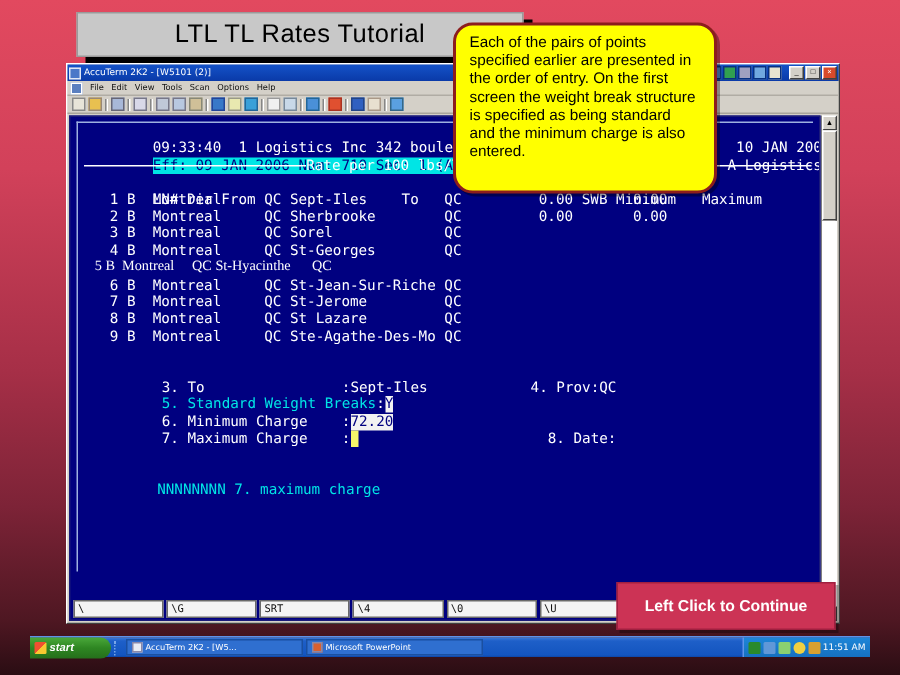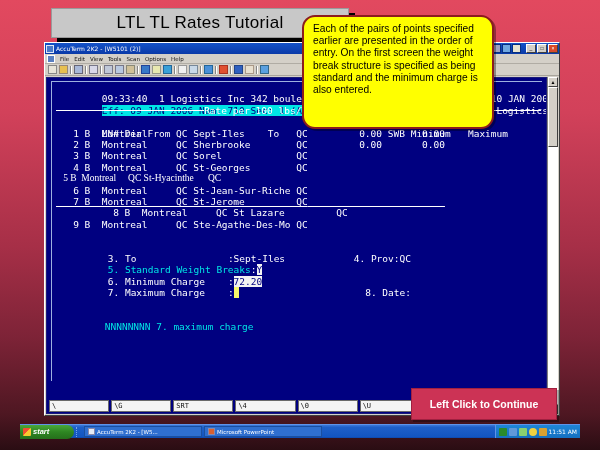--- a/index.html
+++ b/index.html
@@ -94,21 +94,21 @@
   }
   .rule-line{flex:1 1 auto;border-top:1px solid #ffffff;height:0;}
   .frame-top{
     position:absolute;left:4px;right:4px;top:3px;height:0;border-top:1px solid #9db0e0;
   }
   .frame-left{
     position:absolute;left:4px;top:3px;bottom:32px;width:0;border-left:1px solid #9db0e0;
   }
   
   #callout{
-    position:absolute; left:302px; top:15px; width:192px; height:114px;
+    position:absolute; left:302px; top:15px; width:176px; height:114px;
     background:#ffff00; border:2px solid #8c1d1d; border-radius:13px;
     padding:6px 9px; color:#000;
     font-family:"Liberation Sans", sans-serif;
     font-size:10.2px; line-height:12.2px;
     box-shadow:2px 2px 0 rgba(0,0,0,.35);
   }
   
   #fkeybar{
     position:absolute;left:0;right:0;bottom:0;height:14px;
     display:flex;gap:2px;padding:1px 2px;
@@ -266,22 +266,22 @@
         <span>LN#</span><span> </span><span>Dir</span><span> </span><span>From</span><span>                 </span><span>To</span><span>                   </span><span>SWB</span><span> </span><span>Minimum</span><span>   </span><span>Maximum</span>
       </div>
 
       <div id="rows-host">
           <div class="trow" style="padding-left: 3px;"><span>   1 B  Montreal     QC Sept-Iles         QC</span><span>         0.00       0.00</span></div>
           <div class="trow" style="padding-left: 3px;"><span>   2 B  Montreal     QC Sherbrooke        QC</span><span>         0.00       0.00</span></div>
           <div class="trow" style="padding-left: 3px;"><span>   3 B  Montreal     QC Sorel             QC</span><span>                        </span></div>
           <div class="trow" style="padding-left: 3px;"><span>   4 B  Montreal     QC St-Georges        QC</span><span>                        </span></div>
           <div class="trow" style="padding-left: 3px; font-family: Liberation Serif, serif;"><span>   5 B  Montreal     QC St-Hyacinthe      QC</span><span>                        </span></div>
           <div class="trow" style="padding-left: 3px;"><span>   6 B  Montreal     QC St-Jean-Sur-Riche QC</span><span>                        </span></div>
-          <div class="trow" style="padding-left: 3px; text-decoration: underline;"><span>   7 B  Montreal     QC St-Jerome         QC</span><span>                        </span></div>
-          <div class="trow" style="padding-left: 3px; margin-left: 40px;"><span>   8 B  Montreal     QC St Lazare         QC</span><span>                        </span></div>
+          <div class="trow" style="padding-left: 3px;"><span>   7 B  Montreal     QC St-Jerome         QC</span><span>                        </span></div>
+          <div class="trow" style="padding-left: 3px;"><span>   8 B  Montreal     QC St Lazare         QC</span><span>                        </span></div>
           <div class="trow" style="padding-left: 3px;"><span>   9 B  Montreal     QC Ste-Agathe-Des-Mo QC</span><span>                        </span></div>
         </div>
 
       <div class="trow">&nbsp;</div>
 
 
       <div class="trow" style="padding-left:9px;">
         <span>3. To</span><span>                :</span><span>Sept-Iles</span><span>            </span><span>4. Prov:QC</span>
       </div>
 

